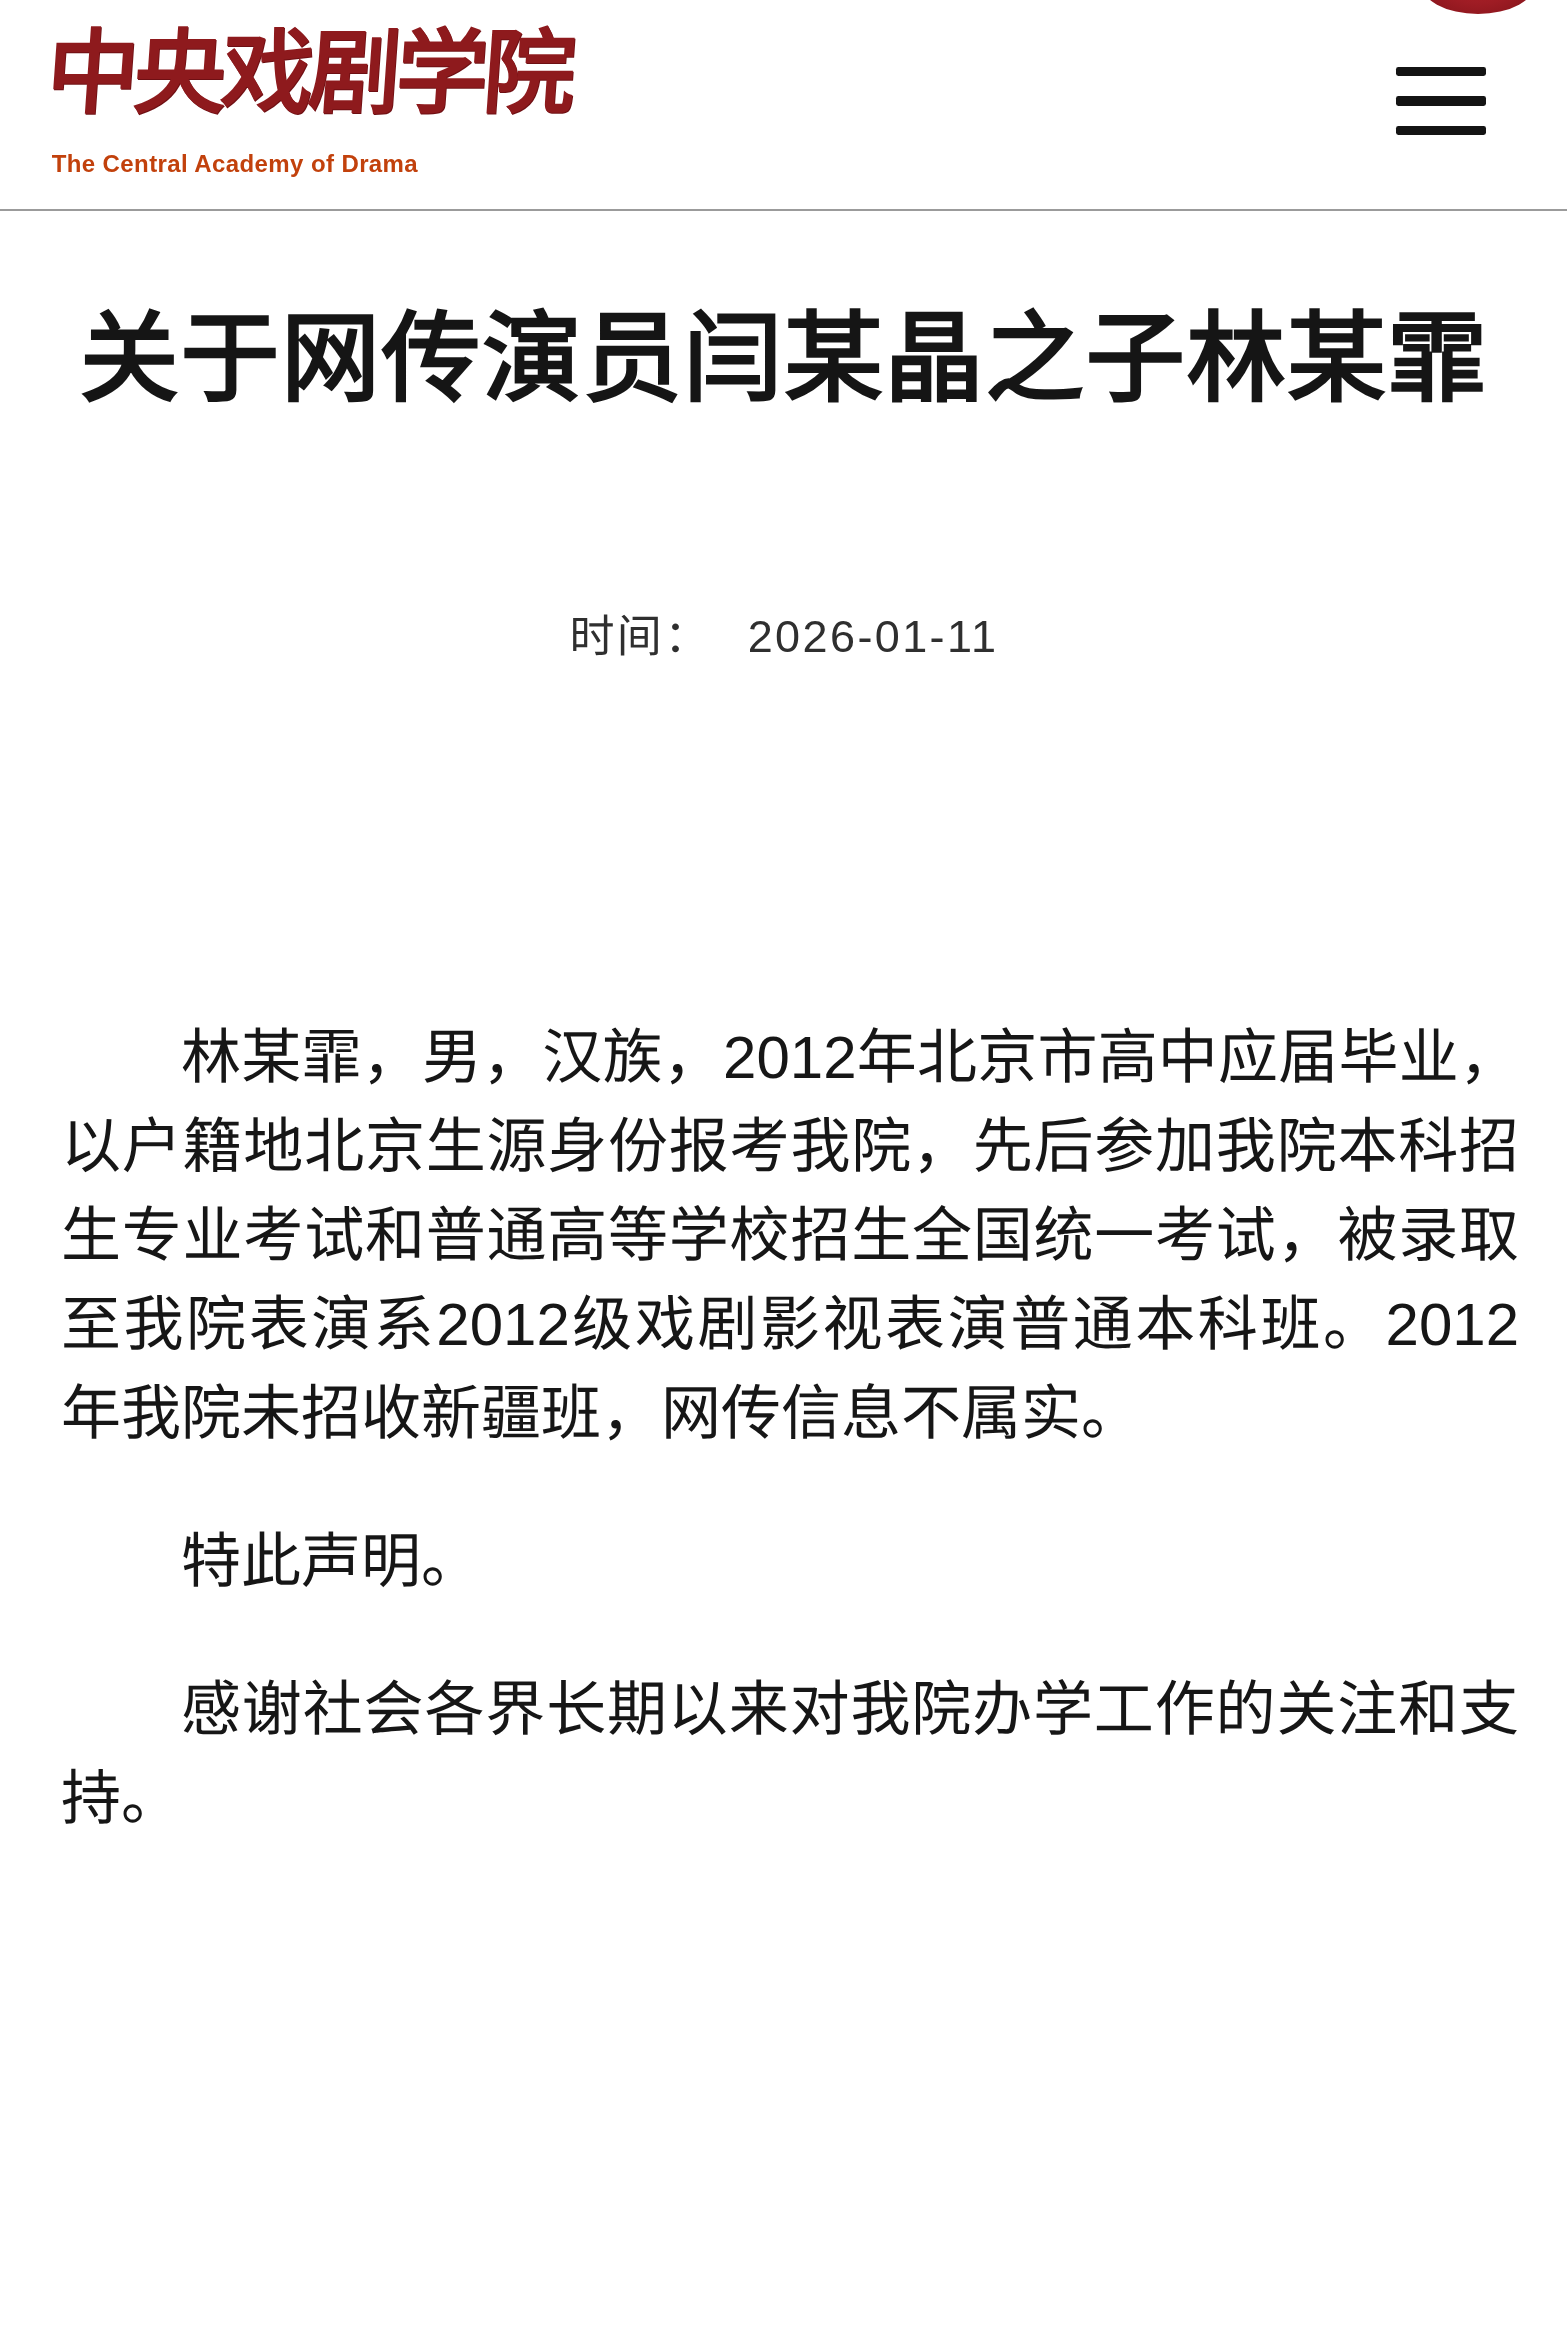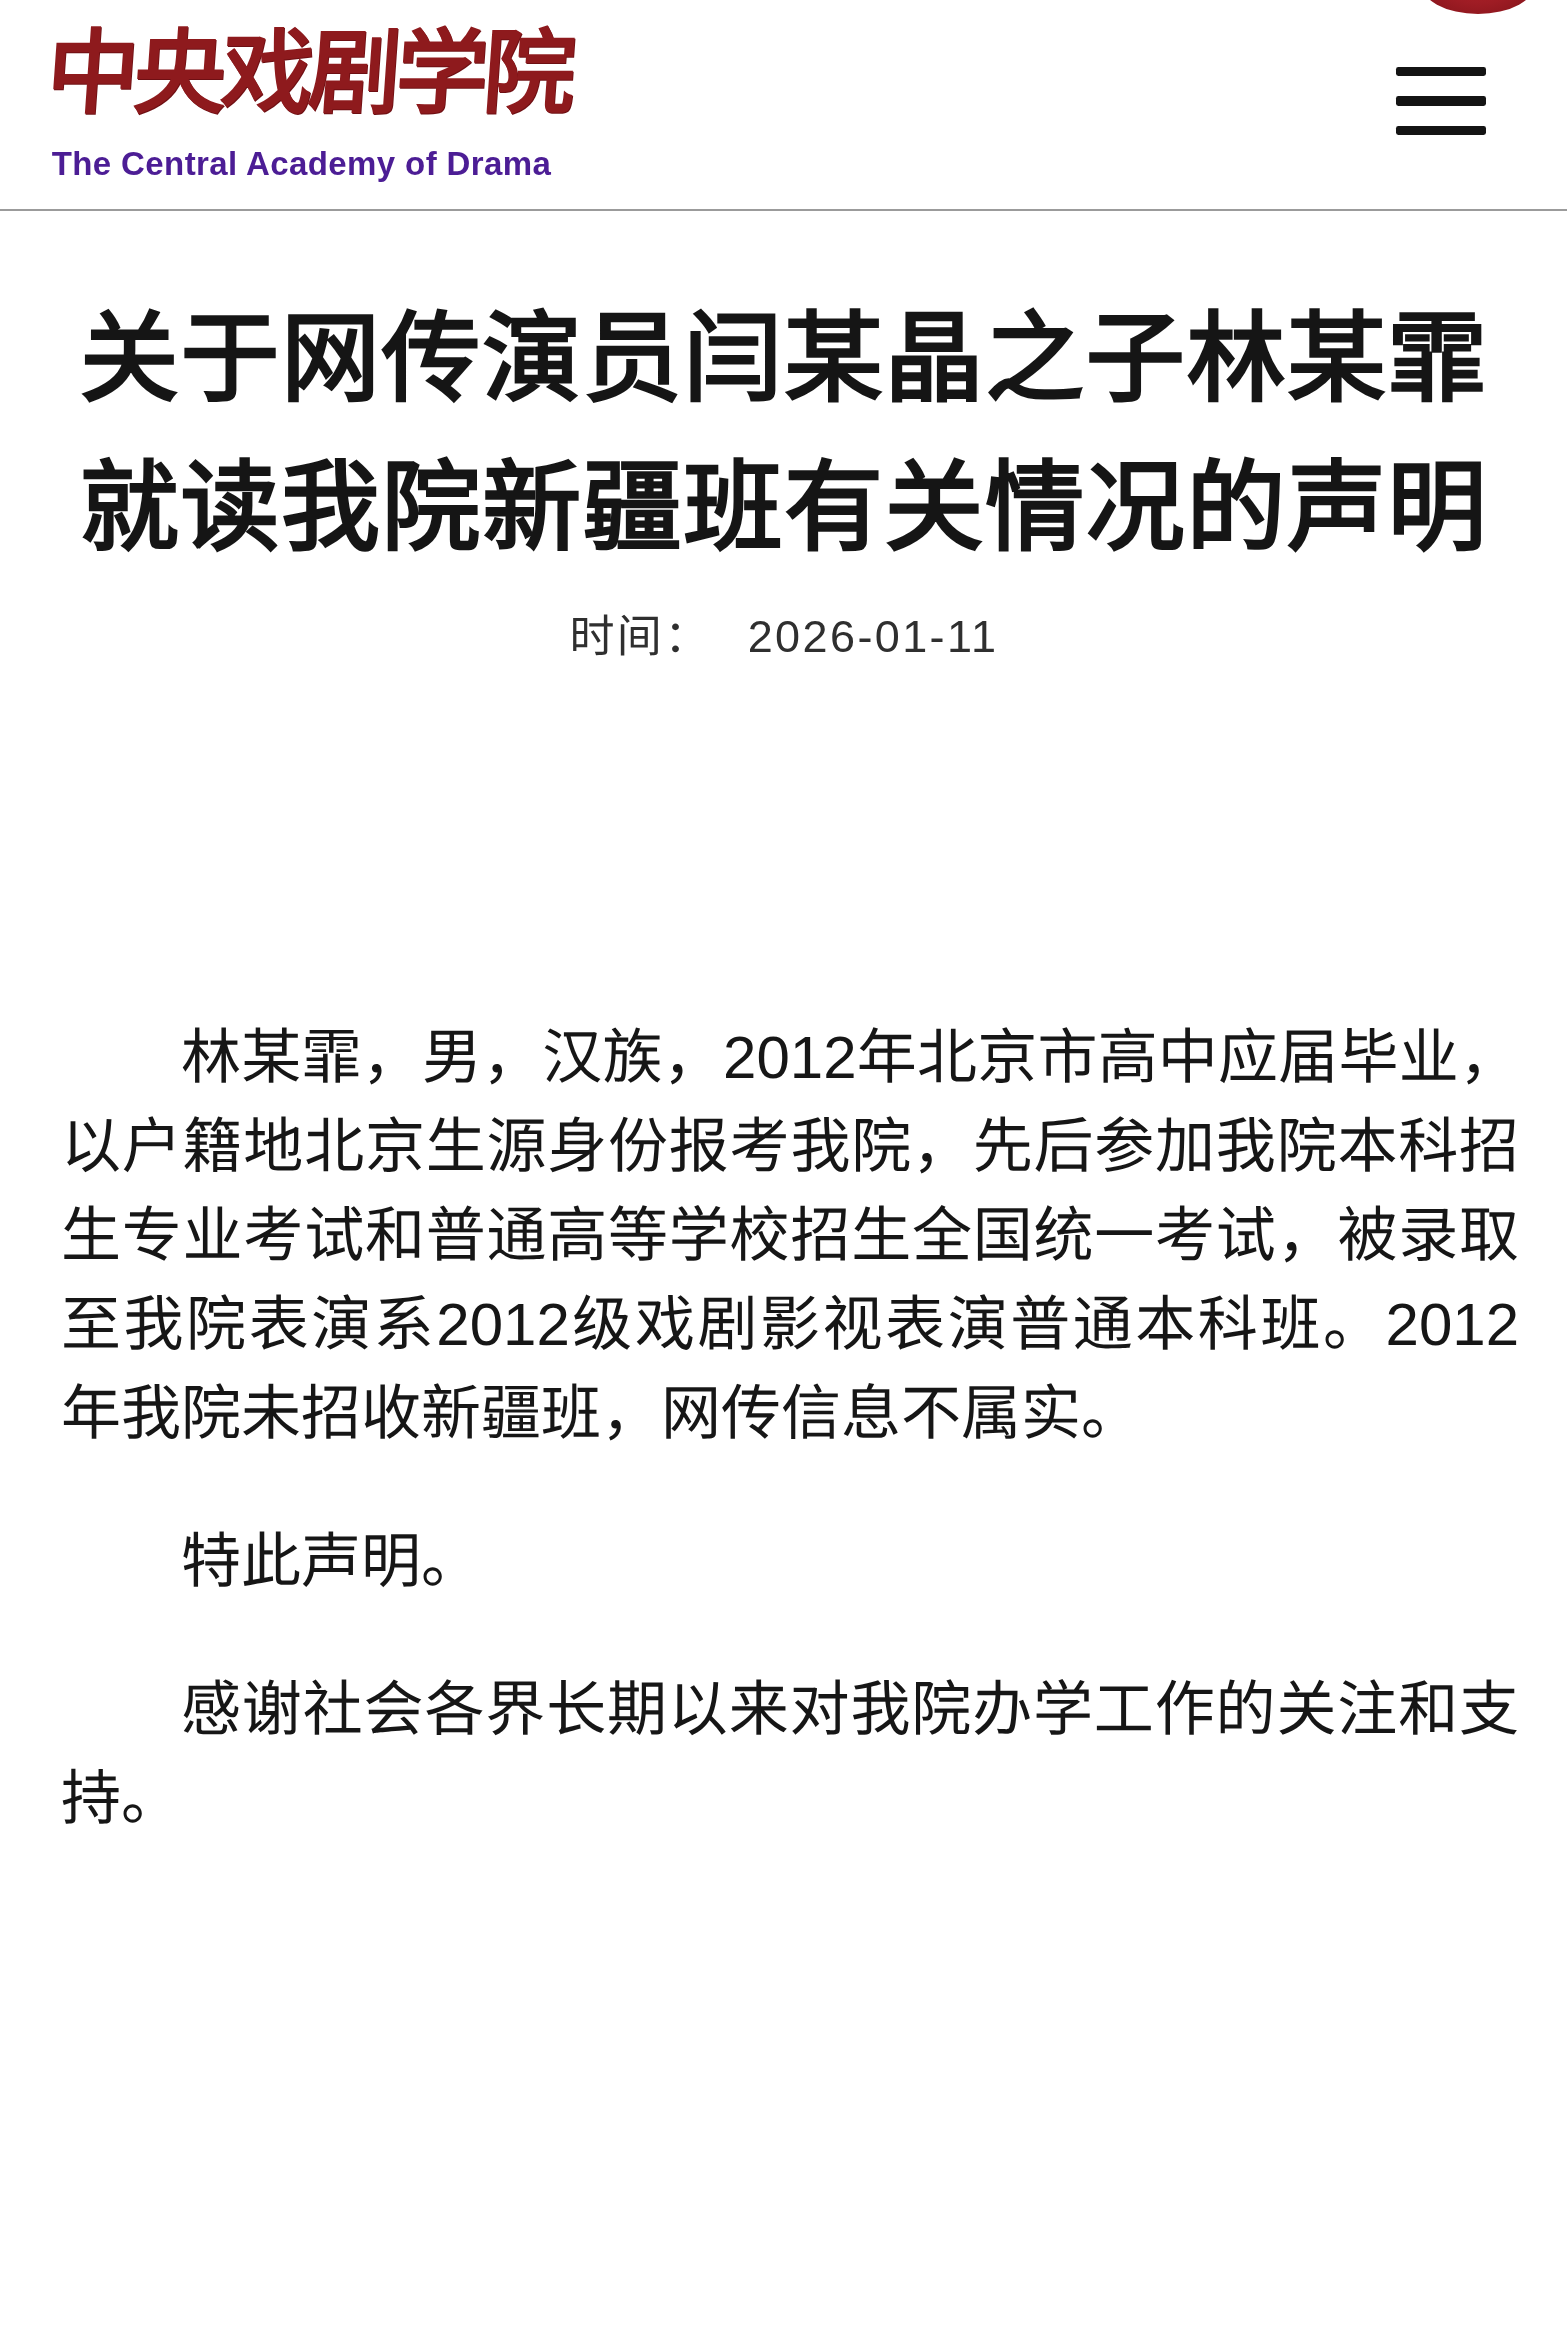--- a/index.html
+++ b/index.html
@@ -44,25 +44,25 @@
     font-weight: 700;
     letter-spacing: -4.7px;
     color: #8e1a1d;
     transform: skewX(-4deg);
     text-shadow: 0.8px 0.8px 0 #6e0f13;
     white-space: nowrap;
   }
   .logo-en {
     margin-top: 17px;
     margin-left: 4.7px;
-    font-size: 33px;
+    font-size: 24px;
     line-height: 28px;
     font-weight: 700;
     letter-spacing: 0.4px;
-    color: #4c1d95;
+    color: #c2410c;
     white-space: nowrap;
   }
   .menu-button {
     position: absolute;
     right: 82px;
     top: 67px;
     width: 90px;
     height: 68px;
     padding: 0;
     border: none;
@@ -161,21 +161,20 @@
         <span class="bar"></span>
       </span>
     </button>
   </header>
 
   <div class="header-divider"></div>
 
   <main>
     <h1 class="article-title">
       <span class="title-line">关于网传演员闫某晶之子林某霏</span>
-      <span class="title-line">就读我院新疆班有关情况的声明</span>
     </h1>
 
     <div class="article-date">
       <span class="date-label">时间：</span><span class="date-value">2026-01-11</span>
     </div>
 
     <div class="article-body">
         <p class="body-para">林某霏，男，汉族，2012年北京市高中应届毕业，以户籍地北京生源身份报考我院，先后参加我院本科招生专业考试和普通高等学校招生全国统一考试，被录取至我院表演系2012级戏剧影视表演普通本科班。2012年我院未招收新疆班，网传信息不属实。</p>
         <p class="body-para">特此声明。</p>
         <p class="body-para">感谢社会各界长期以来对我院办学工作的关注和支持。</p>

